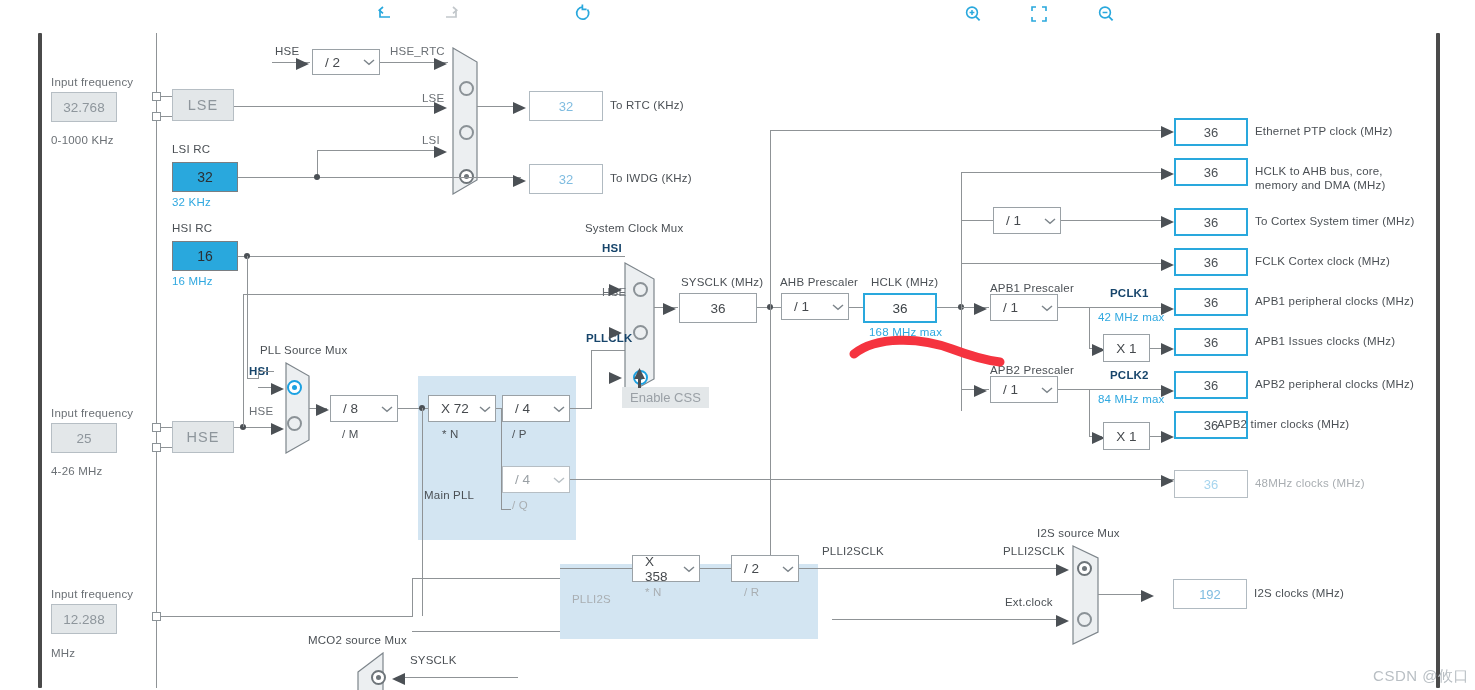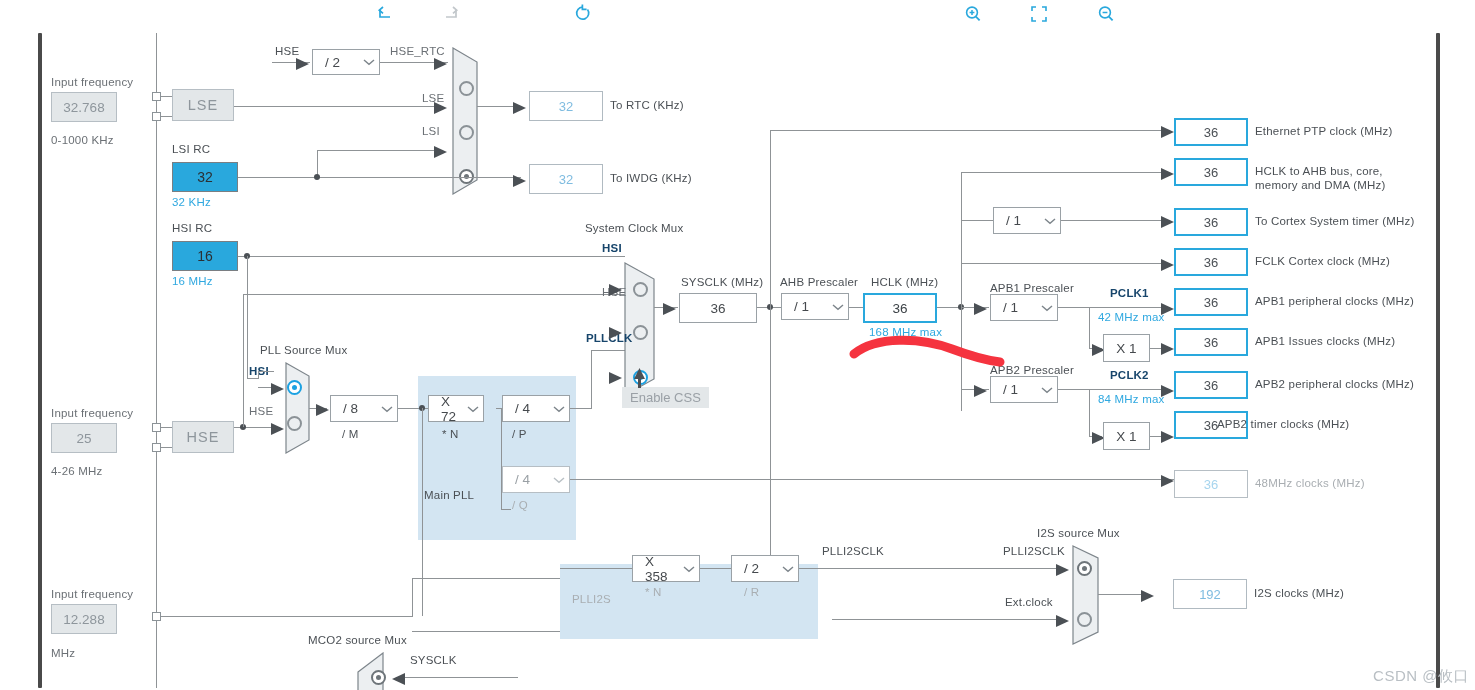--- a/index.html
+++ b/index.html
@@ -280,21 +280,21 @@
     <div class="radio ongray" style="left:459px;top:139px;"></div>
 
     <div class="lbl" style="left:422px;top:62px;">LSE</div>
     <div class="hline" style="left:234px;top:76px;width:200px;"></div>
     <div class="arrow" style="left:434px;top:70px;">
       <svg width="14" height="12">
           <polygon points="0,0 13,6 0,12" fill="#4b5055"></polygon>
         </svg>
     </div>
 
-    <div class="lbl" style="left:422px;top:95px;">LSI</div>
+    <div class="lbl" style="left:422px;top:104px;">LSI</div>
     <div class="hline" style="left:238px;top:147px;width:283px;"></div>
     <div class="vline" style="left:317px;top:120px;height:28px;"></div>
     <div class="hline" style="left:317px;top:120px;width:117px;"></div>
     <div class="dot" style="left:314px;top:144px;"></div>
     <div class="arrow" style="left:434px;top:114px;">
       <svg width="14" height="12">
           <polygon points="0,0 13,6 0,12" fill="#4b5055"></polygon>
         </svg>
     </div>
 
@@ -366,21 +366,21 @@
     </div>
     <div class="lbl dark" style="left:342px;top:398px;">/ M</div>
 
     <div class="pllbg" style="left:418px;top:346px;width:158px;height:164px;"></div>
     <div class="lbl dark" style="left:424px;top:459px;">Main PLL</div>
 
     <div class="hline" style="left:398px;top:378px;width:36px;"></div>
     <div class="dot" style="left:419px;top:375px;"></div>
     <div class="vline" style="left:422px;top:378px;height:208px;"></div>
 
-    <div class="sel" style="left:428px;top:365px;width:56px;height:27px;">
+    <div class="sel" style="left:428px;top:365px;width:68px;height:27px;">
       <span class="selval">X 72</span>
       <span class="caret">
         <svg width="12" height="8">
             <polyline points="1,2 6,6.4 11,2" fill="none" stroke="#7d858b" stroke-width="1.4"></polyline>
           </svg>
       </span>
     </div>
     <div class="lbl dark" style="left:442px;top:398px;">* N</div>
 
     <div class="hline" style="left:496px;top:378px;width:14px;"></div>

